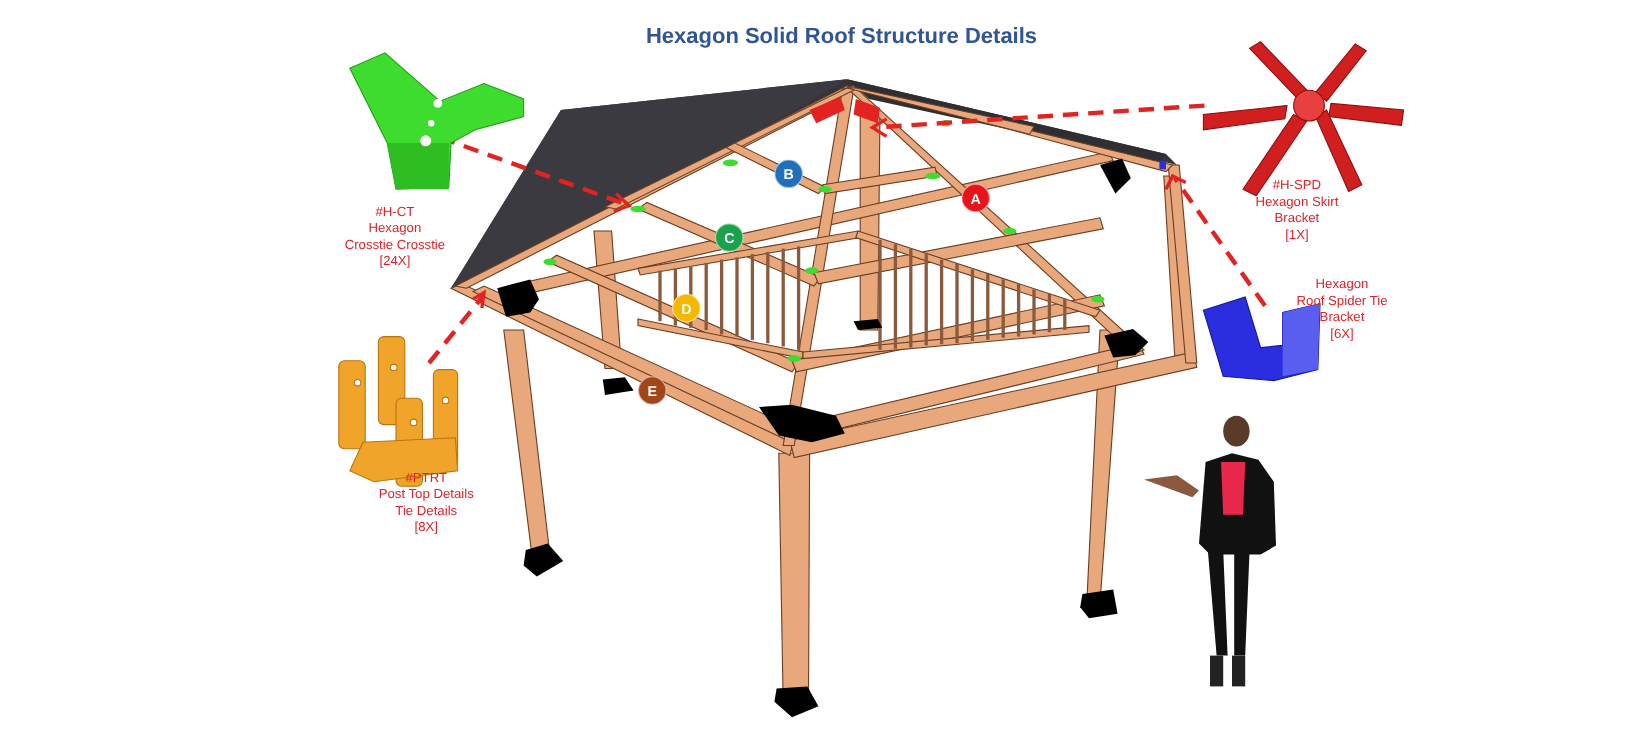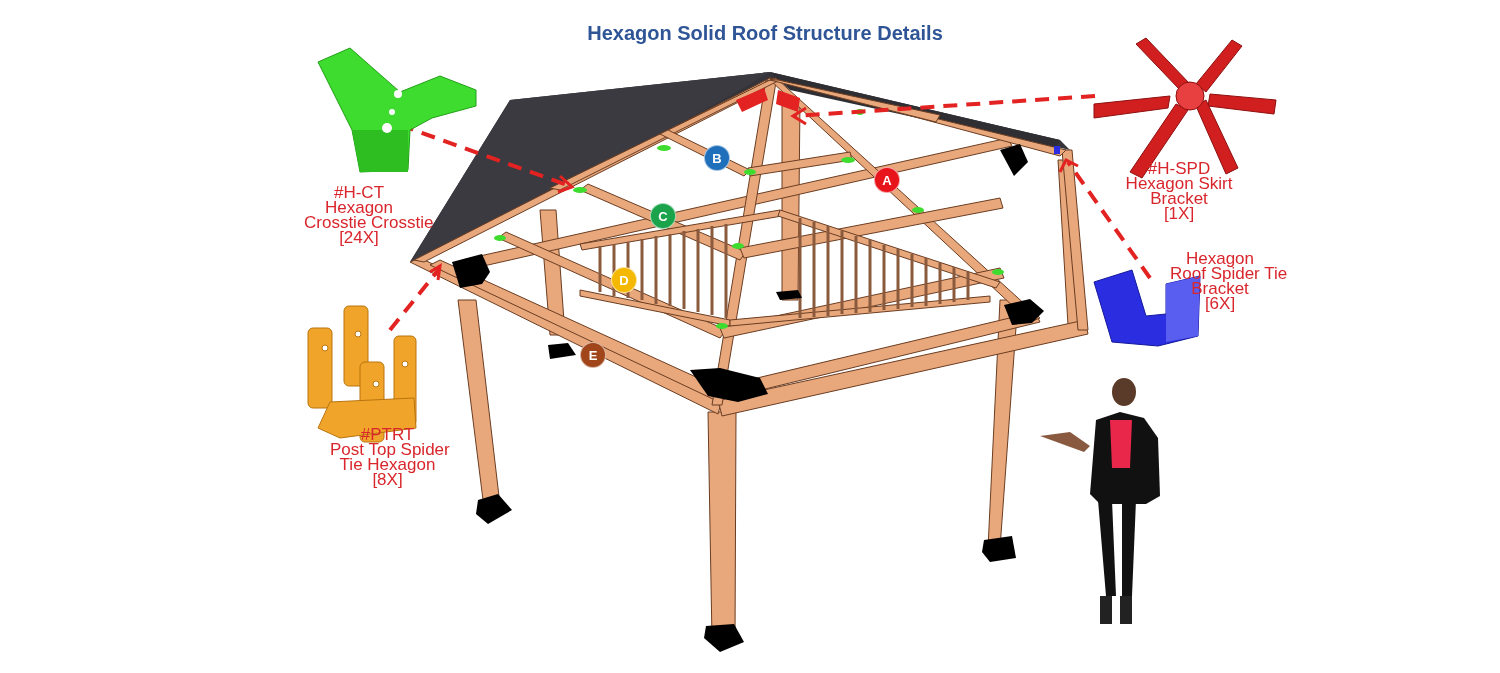--- a/index.html
+++ b/index.html
@@ -1,18 +1,18 @@
 <!DOCTYPE html>
 <html><head>
 <meta charset="utf-8">
 <style>
   html, body { margin:0; padding:0; background:#ffffff; }
   body { width:1500px; height:673px; position:relative; overflow:hidden; font-family:"Liberation Sans", sans-serif; }
   .title { position:absolute; left:0; top:22px; width:1530px; text-align:center; font-size:20px; font-weight:bold; color:#2f5597; }
-  .callout { position:absolute; color:#d9262c; font-size:17px; line-height:15px; text-align:center; }
+  .callout { position:absolute; color:#d9262c; font-size:12px; line-height:15px; text-align:center; }
   .callout div { white-space:nowrap; }
   svg.scene { position:absolute; left:0; top:0; }
   .marker { position:absolute; width:26px; height:26px; border-radius:50%; color:#fff; font-size:13px; font-weight:bold; display:flex; align-items:center; justify-content:center; border:1px solid rgba(255,255,255,0.6); box-sizing:border-box; }
 </style>
 </head>
 <body>
 
 <div class="title">Hexagon Solid Roof Structure Details</div>
 
 <svg class="scene" width="1500" height="673" viewBox="0 0 1500 673">
@@ -215,16 +215,16 @@
 
 <div class="callout" style="left:1170px;top:251px;width:100px;">
   <div>Hexagon</div>
   <div>Roof Spider Tie</div>
   <div>Bracket</div>
   <div>[6X]</div>
 </div>
 
 <div class="callout" style="left:330px;top:427px;width:115px;">
   <div>#PTRT</div>
-  <div>Post Top Spider</div>
-  <div>Tie Hexagon</div>
+  <div>Post Top Details</div>
+  <div>Tie Details</div>
   <div>[8X]</div>
 </div>
 
 </body></html>

